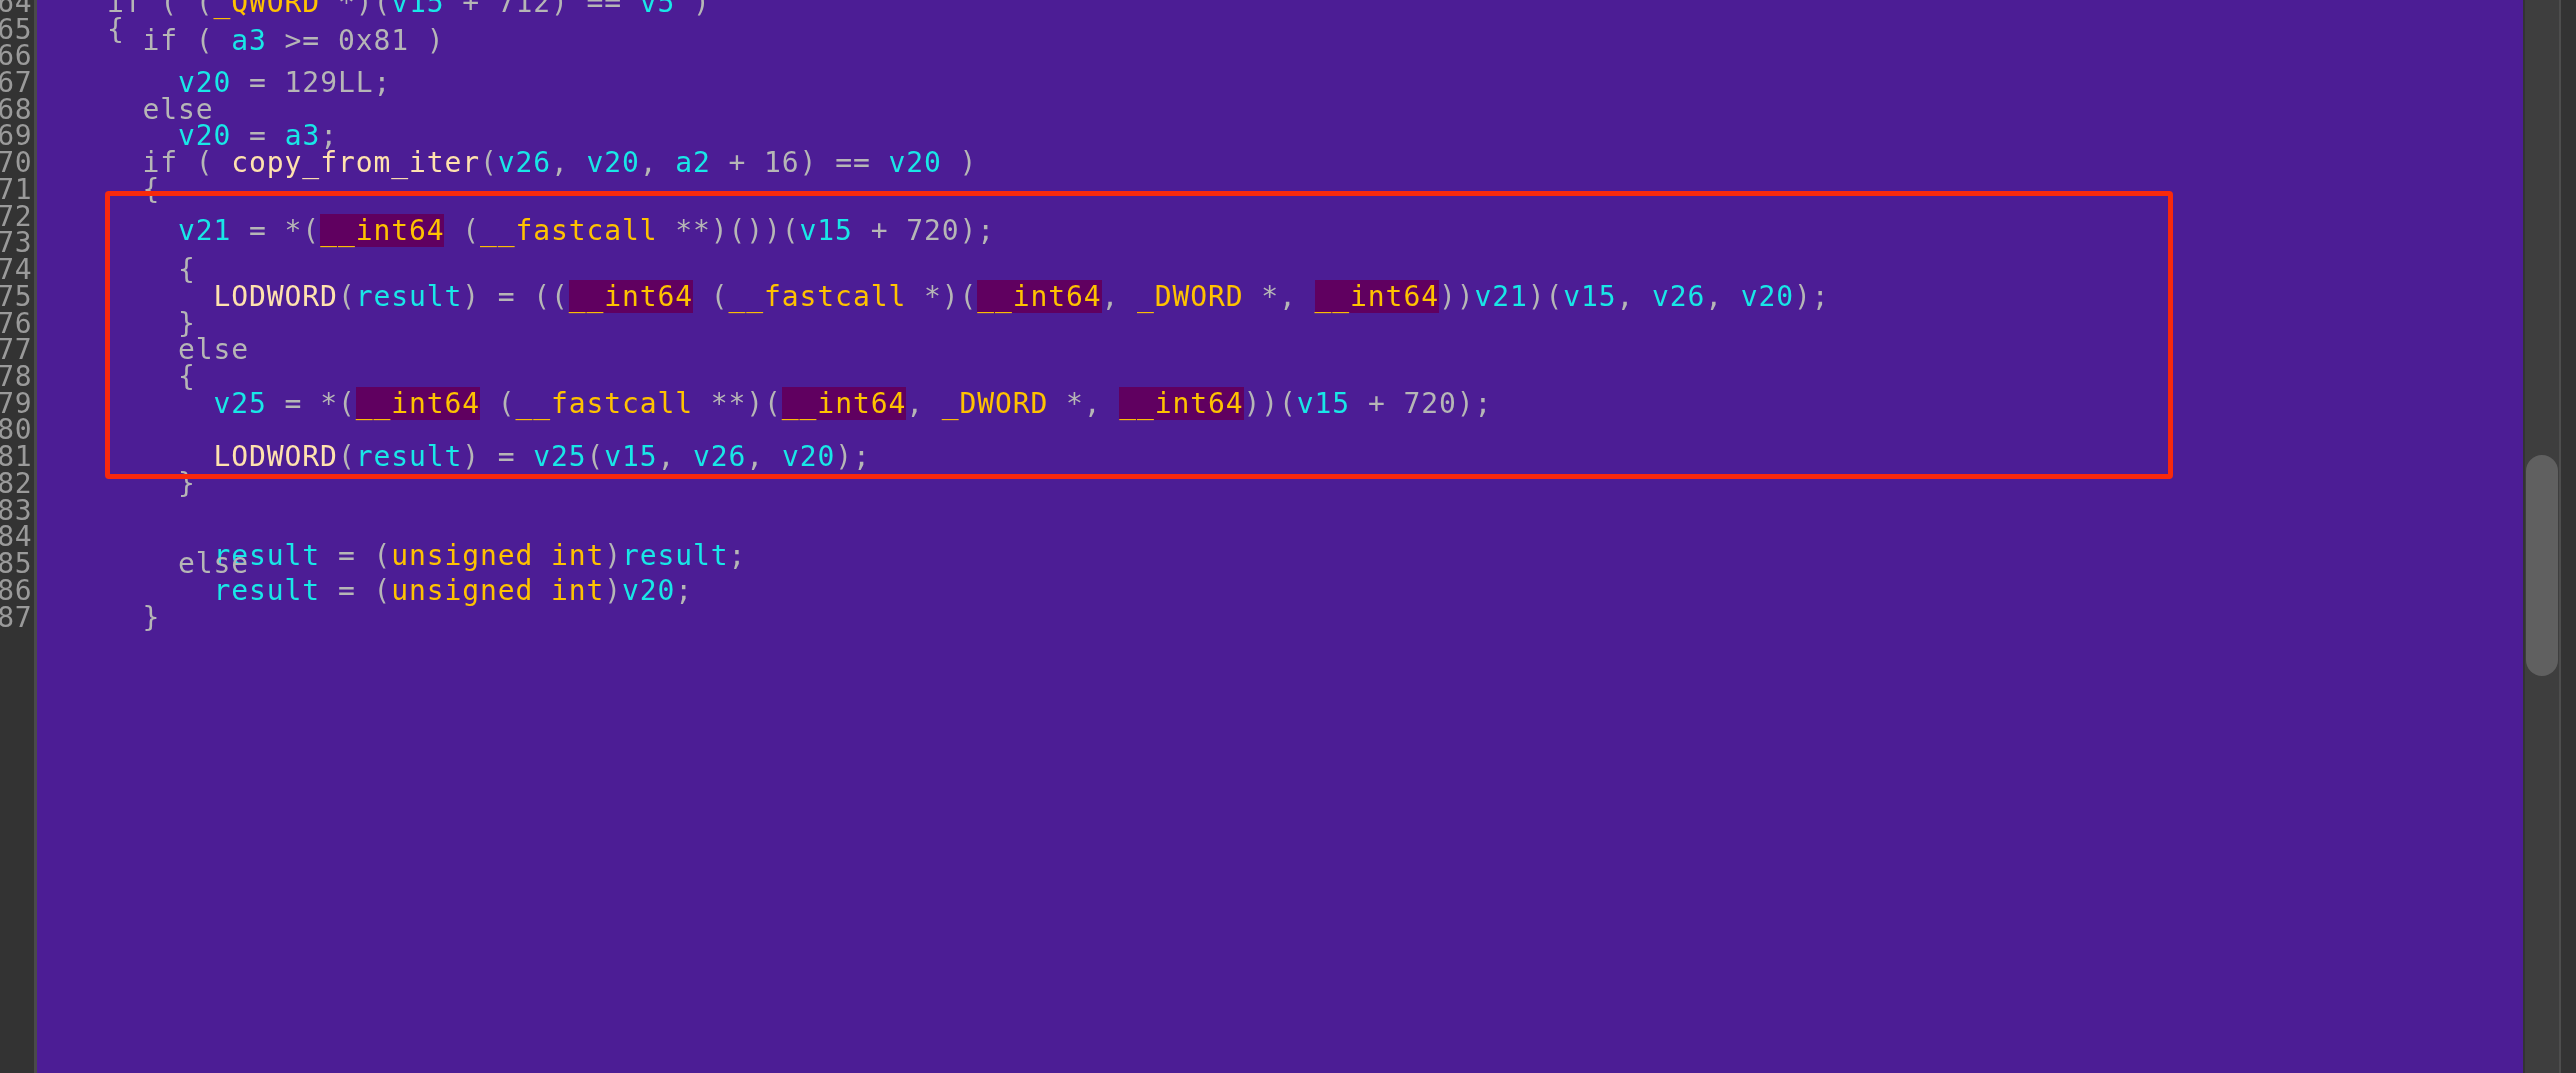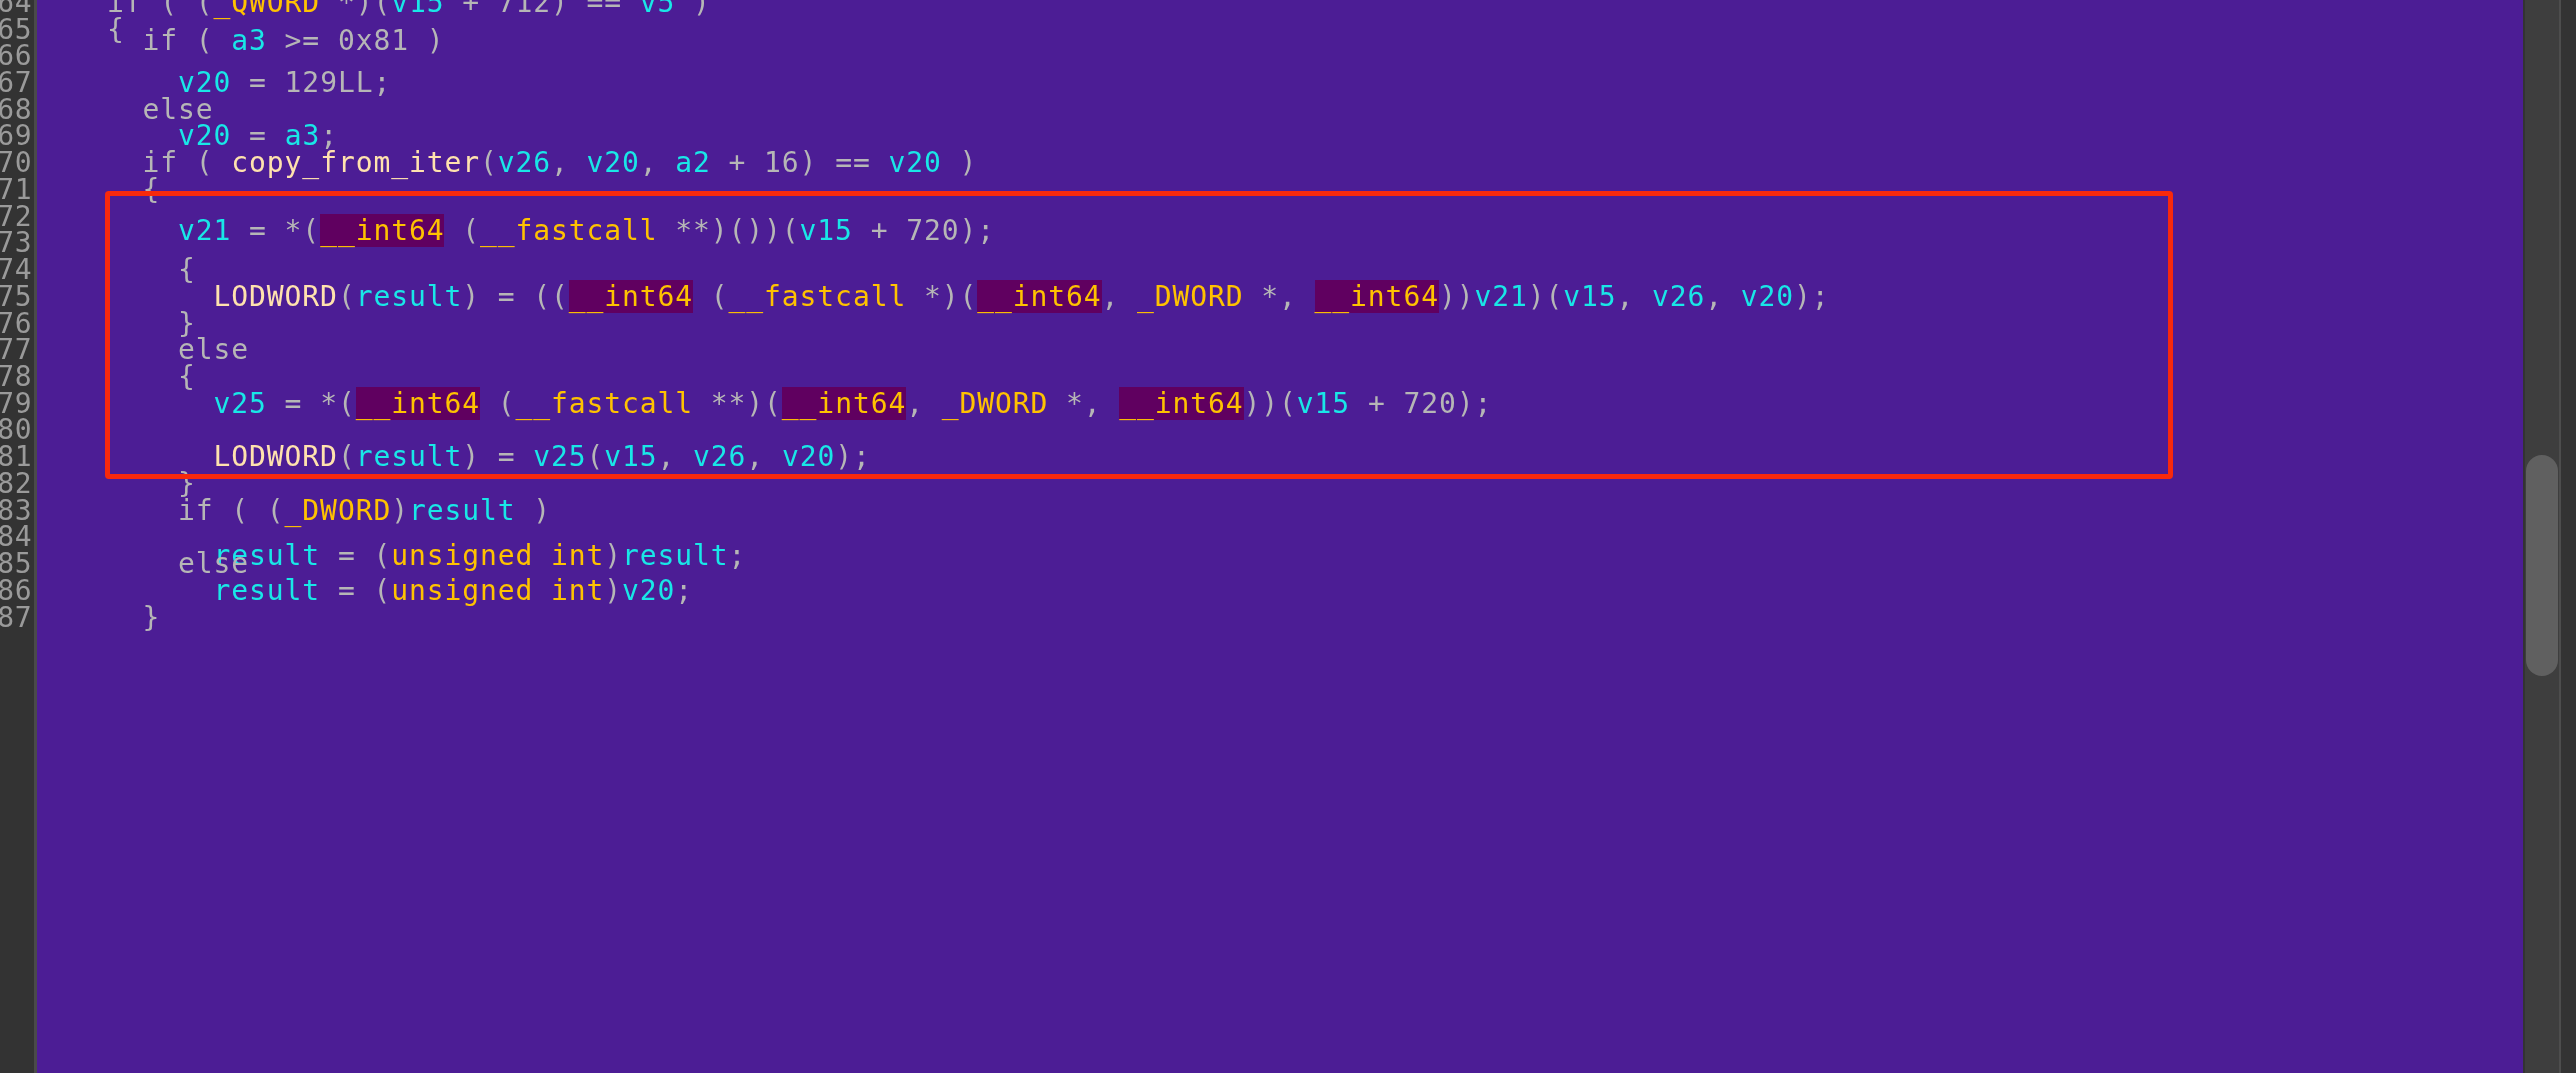--- a/index.html
+++ b/index.html
@@ -145,21 +145,20 @@
       <div class="line" style="top: 176px;"><span class="k">      {</span></div>
       <div class="line" style="top: 217px;"><span class="k">        </span><span class="var">v21</span><span class="k"> = *(</span><span class="hl">__int64</span><span class="k"> (</span><span class="typ">__fastcall</span><span class="k"> **)())(</span><span class="var">v15</span><span class="k"> + 720);</span></div>
       <div class="line" style="top: 256px;"><span class="k">        {</span></div>
       <div class="line" style="top: 283px;"><span class="k">          </span><span class="fn">LODWORD</span><span class="k">(</span><span class="var">result</span><span class="k">) = ((</span><span class="hl">__int64</span><span class="k"> (</span><span class="typ">__fastcall</span><span class="k"> *)(</span><span class="hl">__int64</span><span class="k">, </span><span class="typ">_DWORD</span><span class="k"> *, </span><span class="hl">__int64</span><span class="k">))</span><span class="var">v21</span><span class="k">)(</span><span class="var">v15</span><span class="k">, </span><span class="var">v26</span><span class="k">, </span><span class="var">v20</span><span class="k">);</span></div>
       <div class="line" style="top: 310px;"><span class="k">        }</span></div>
       <div class="line" style="top: 336px;"><span class="k">        else</span></div>
       <div class="line" style="top: 363px;"><span class="k">        {</span></div>
       <div class="line" style="top: 390px;"><span class="k">          </span><span class="var">v25</span><span class="k"> = *(</span><span class="hl">__int64</span><span class="k"> (</span><span class="typ">__fastcall</span><span class="k"> **)(</span><span class="hl">__int64</span><span class="k">, </span><span class="typ">_DWORD</span><span class="k"> *, </span><span class="hl">__int64</span><span class="k">))(</span><span class="var">v15</span><span class="k"> + 720);</span></div>
       <div class="line" style="top: 443px;"><span class="k">          </span><span class="fn">LODWORD</span><span class="k">(</span><span class="var">result</span><span class="k">) = </span><span class="var">v25</span><span class="k">(</span><span class="var">v15</span><span class="k">, </span><span class="var">v26</span><span class="k">, </span><span class="var">v20</span><span class="k">);</span></div>
       <div class="line" style="top: 470px;"><span class="k">        }</span></div>
-      <div class="line" style="top: 497px;"><span class="k">        if ( (</span><span class="typ">_DWORD</span><span class="k">)</span><span class="var">result</span><span class="k"> )</span></div>
       <div class="line" style="top: 523px; margin-top: 19px;"><span class="k">          </span><span class="var">result</span><span class="k"> = (</span><span class="typ">unsigned int</span><span class="k">)</span><span class="var">result</span><span class="k">;</span></div>
       <div class="line" style="top: 550px;"><span class="k">        else</span></div>
       <div class="line" style="top: 577px;"><span class="k">          </span><span class="var">result</span><span class="k"> = (</span><span class="typ">unsigned int</span><span class="k">)</span><span class="var">v20</span><span class="k">;</span></div>
       <div class="line" style="top: 604px;"><span class="k">      }</span></div>
     </div>
 
   <div id="gutter">
       <div class="lnum" style="top: -11.2px;">64</div>
       <div class="lnum" style="top: 15.5px;">65</div>
       <div class="lnum" style="top: 42px;">66</div>

